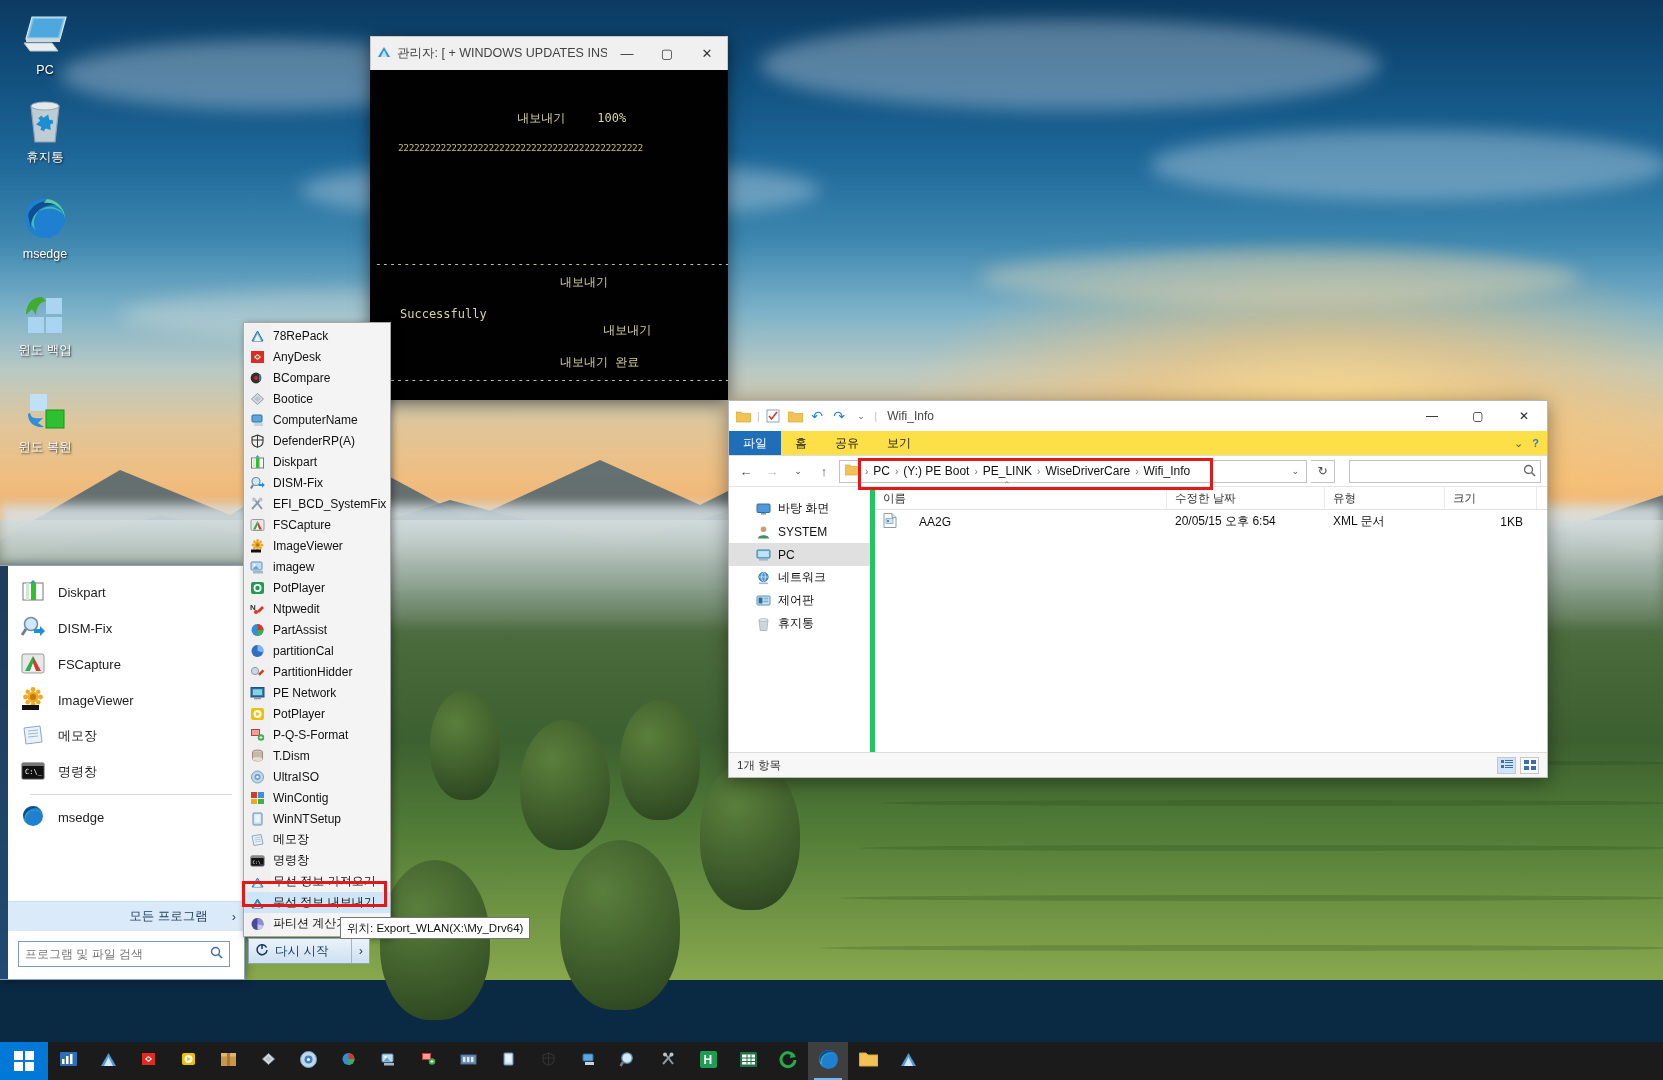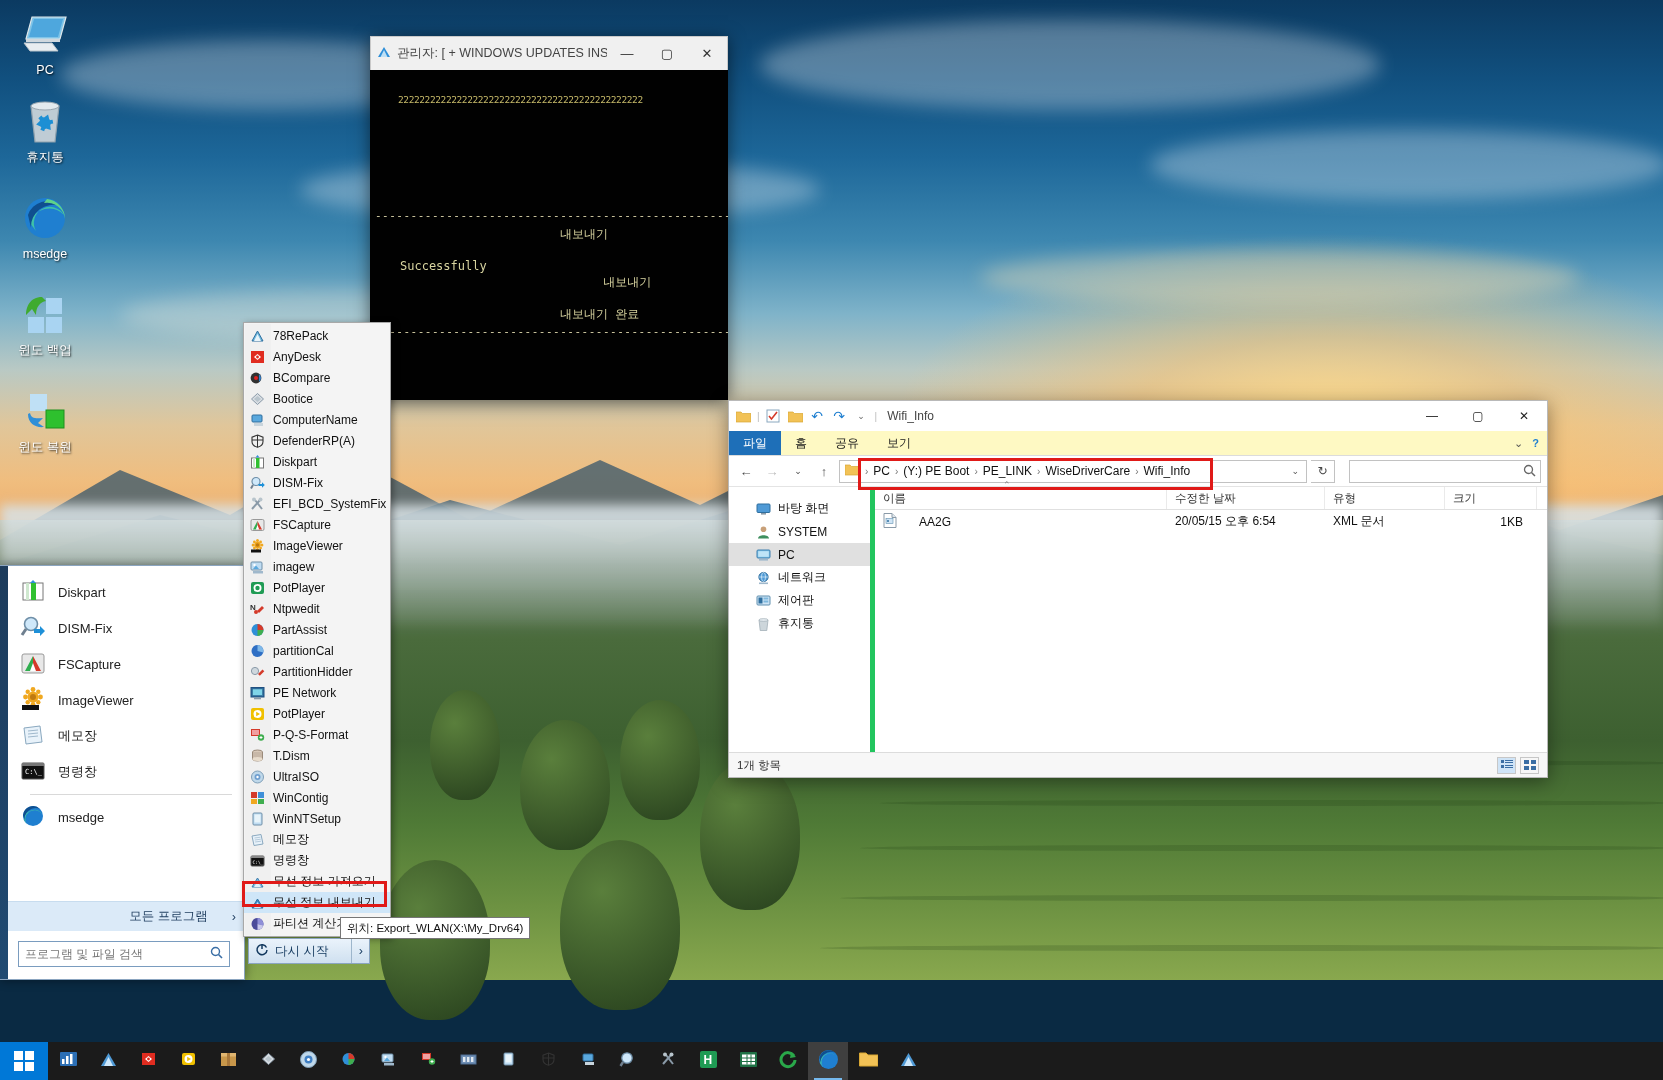--- a/index.html
+++ b/index.html
@@ -152,21 +152,21 @@
     background:#fff; border:1px solid #b9b9b9;
     box-shadow:0 4px 18px rgba(0,0,0,.4);
     display:flex; flex-direction:column;
   }
   .ex-titlebar { height:30px; background:#fff; display:flex; align-items:center; padding-left:6px; }
   .qat { display:flex; align-items:center; gap:5px; }
   .qat .qi { width:17px; height:17px; display:flex; align-items:center; justify-content:center; font-size:11px; }
   .ex-title-text { font-size:12px; color:#444; margin-left:10px; }
   .ex-win-btns { margin-left:auto; display:flex; height:30px; }
   .ex-win-btn { width:46px; display:flex; align-items:center; justify-content:center; font-size:12px; color:#222; }
-  .ex-ribbon { height:25px; background:#fef9c3; display:flex; align-items:stretch; border-bottom:1px solid #dcdcdc; }
+  .ex-ribbon { height:25px; background:#fde047; display:flex; align-items:stretch; border-bottom:1px solid #dcdcdc; }
   .ex-tab { padding:0 14px; display:flex; align-items:center; font-size:12px; color:#1a1a1a; }
   .ex-tab.file { background:#1e6fb8; color:#fff; font-weight:normal; }
   .ribbon-right { margin-left:auto; display:flex; align-items:center; gap:9px; padding-right:8px; font-size:11px; color:#555; }
   .ex-navbar { height:30px; display:flex; align-items:center; gap:4px; padding:3px 6px; background:#fff; }
   .nav-btn { width:22px; height:22px; display:flex; align-items:center; justify-content:center; font-size:13px; color:#4a4a4a; }
   .nav-btn.dis { color:#bdbdbd; }
   .addr-wrap {
     flex:1; height:23px; border:1px solid #c2c2c2; background:#fff;
     display:flex; align-items:center; padding:0 3px; font-size:12px; color:#111;
   }
@@ -329,20 +329,23 @@
         <polygon points="7,4 10.5,11 3.5,11" fill="#bfe0f5"></polygon>
       </svg>
     </span>
     <span class="cw-txt">관리자:  [ + WINDOWS UPDATES INS...</span>
     <span class="cw-btn">—</span>
     <span class="cw-btn">▢</span>
     <span class="cw-btn close">✕</span>
   </div>
   <div class="cw-body">
     <div style="height:16px"></div>
+    <div class="cw-line" style="padding-left:104px;">
+      <span>내보내기</span><span style="display:inline-block;width:32px"></span><span>100%</span>
+    </div>
     <div class="cw-line cw-bar" style="padding-left:28px;">2222222222222222222222222222222222222222222222</div>
     <div style="height:102px"></div>
     <div class="cw-line cw-dash" style="padding-left:5px; font-size:11px; letter-spacing:.5px;">------------------------------------------------------</div>
     <div class="cw-line" style="padding-left:190px; margin-top:2px;">내보내기</div>
     <div class="cw-line" style="position:relative; padding-left:190px;">
       <span style="position:absolute; left:30px;">Successfully</span>
       <span>내보내기</span>
     </div>
     <div class="cw-line" style="padding-left:190px;">내보내기 완료</div>
     <div class="cw-line cw-dash" style="padding-left:5px; font-size:11px; letter-spacing:.5px; margin-top:2px;">------------------------------------------------------</div>

